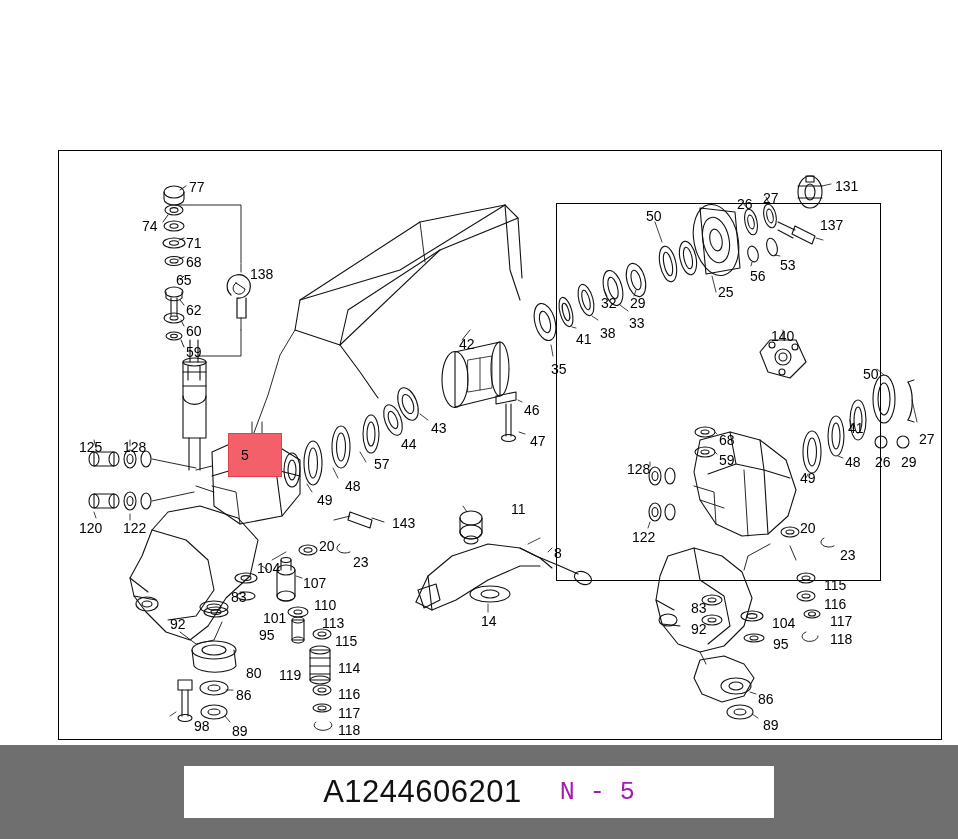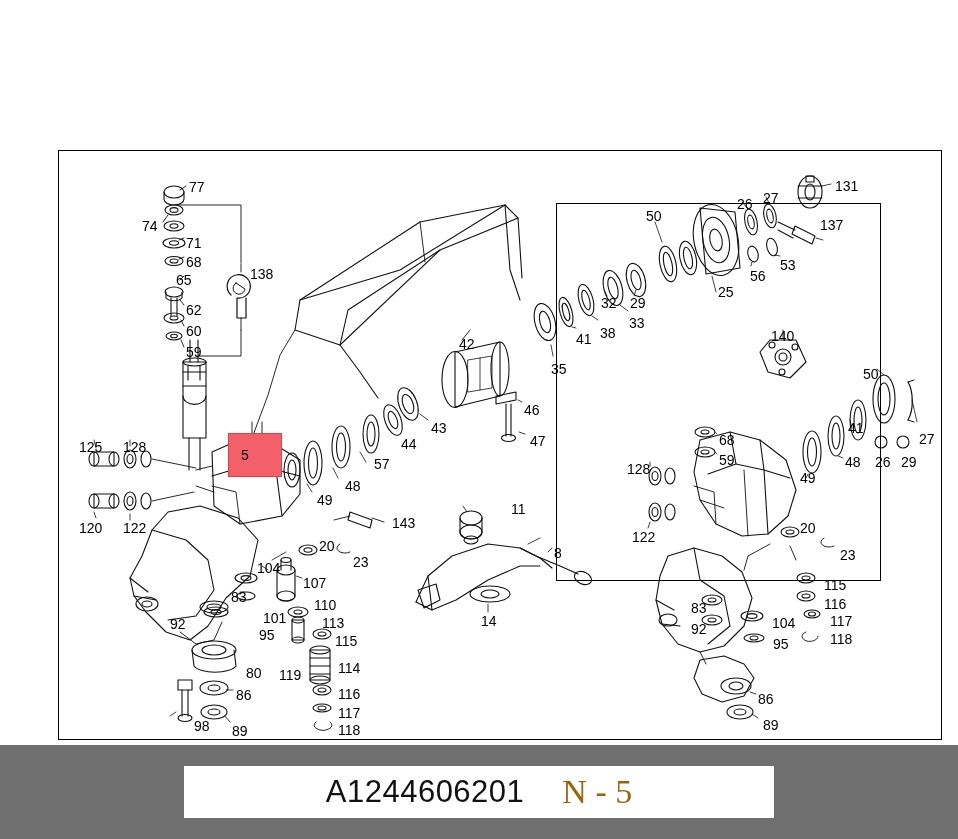--- a/index.html
+++ b/index.html
@@ -63,23 +63,23 @@
     justify-content: center;
     gap: 38px;
   }
   #footer-plate .brand {
     font-size: 31px;
     letter-spacing: 0.5px;
     color: #111;
     font-family: "Liberation Sans", sans-serif;
   }
   #footer-plate .page-code {
-    font-size: 34px;
-    color: #a16207;
-    font-family: Liberation Serif, serif;
+    font-size: 25px;
+    color: #a21caf;
+    font-family: Liberation Mono, monospace;
   }
   
   .callout {
     position: absolute;
     font-size: 14px;
     color: #000;
     font-family: "Liberation Sans", sans-serif;
     white-space: nowrap;
     line-height: 1;
   }

